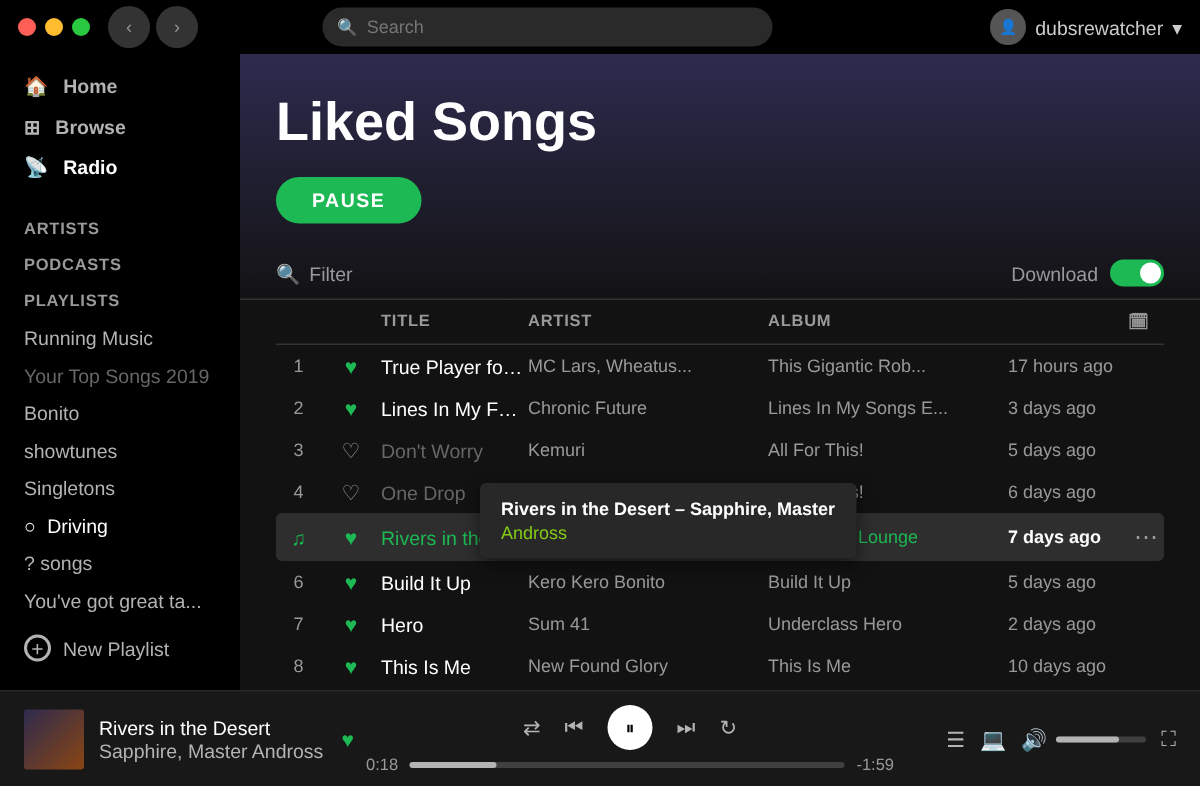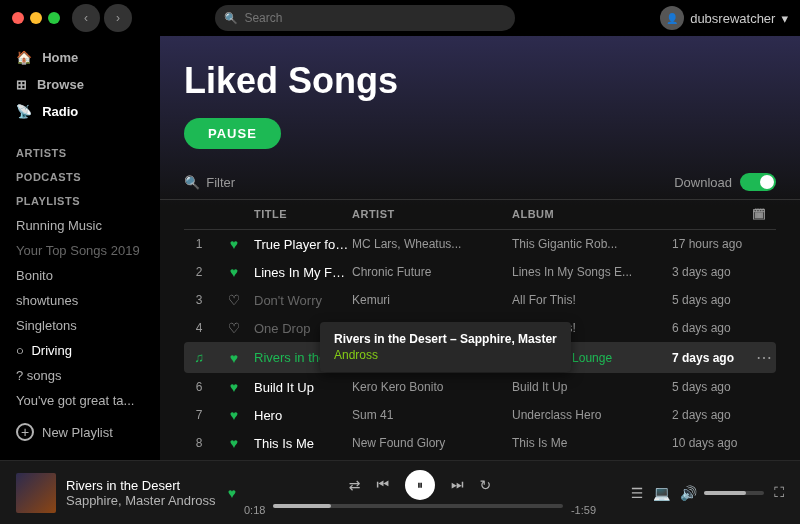--- a/index.html
+++ b/index.html
@@ -344,20 +344,21 @@
     .ctrl-btn.play-btn {
       width: 30px; height: 30px;
       background: #fff;
       border-radius: 50%;
       display: flex; align-items: center; justify-content: center;
       color: #000;
       font-size: 12px;
     }
     .progress-bar-wrap {
       display: flex;
+      align-items: center;
       gap: 8px;
       width: 100%;
       max-width: 400px;
     }
     .progress-time { font-size: 11px; color: #999; }
     .progress-track {
       flex: 1;
       height: 4px;
       background: #404040;
       border-radius: 2px;

